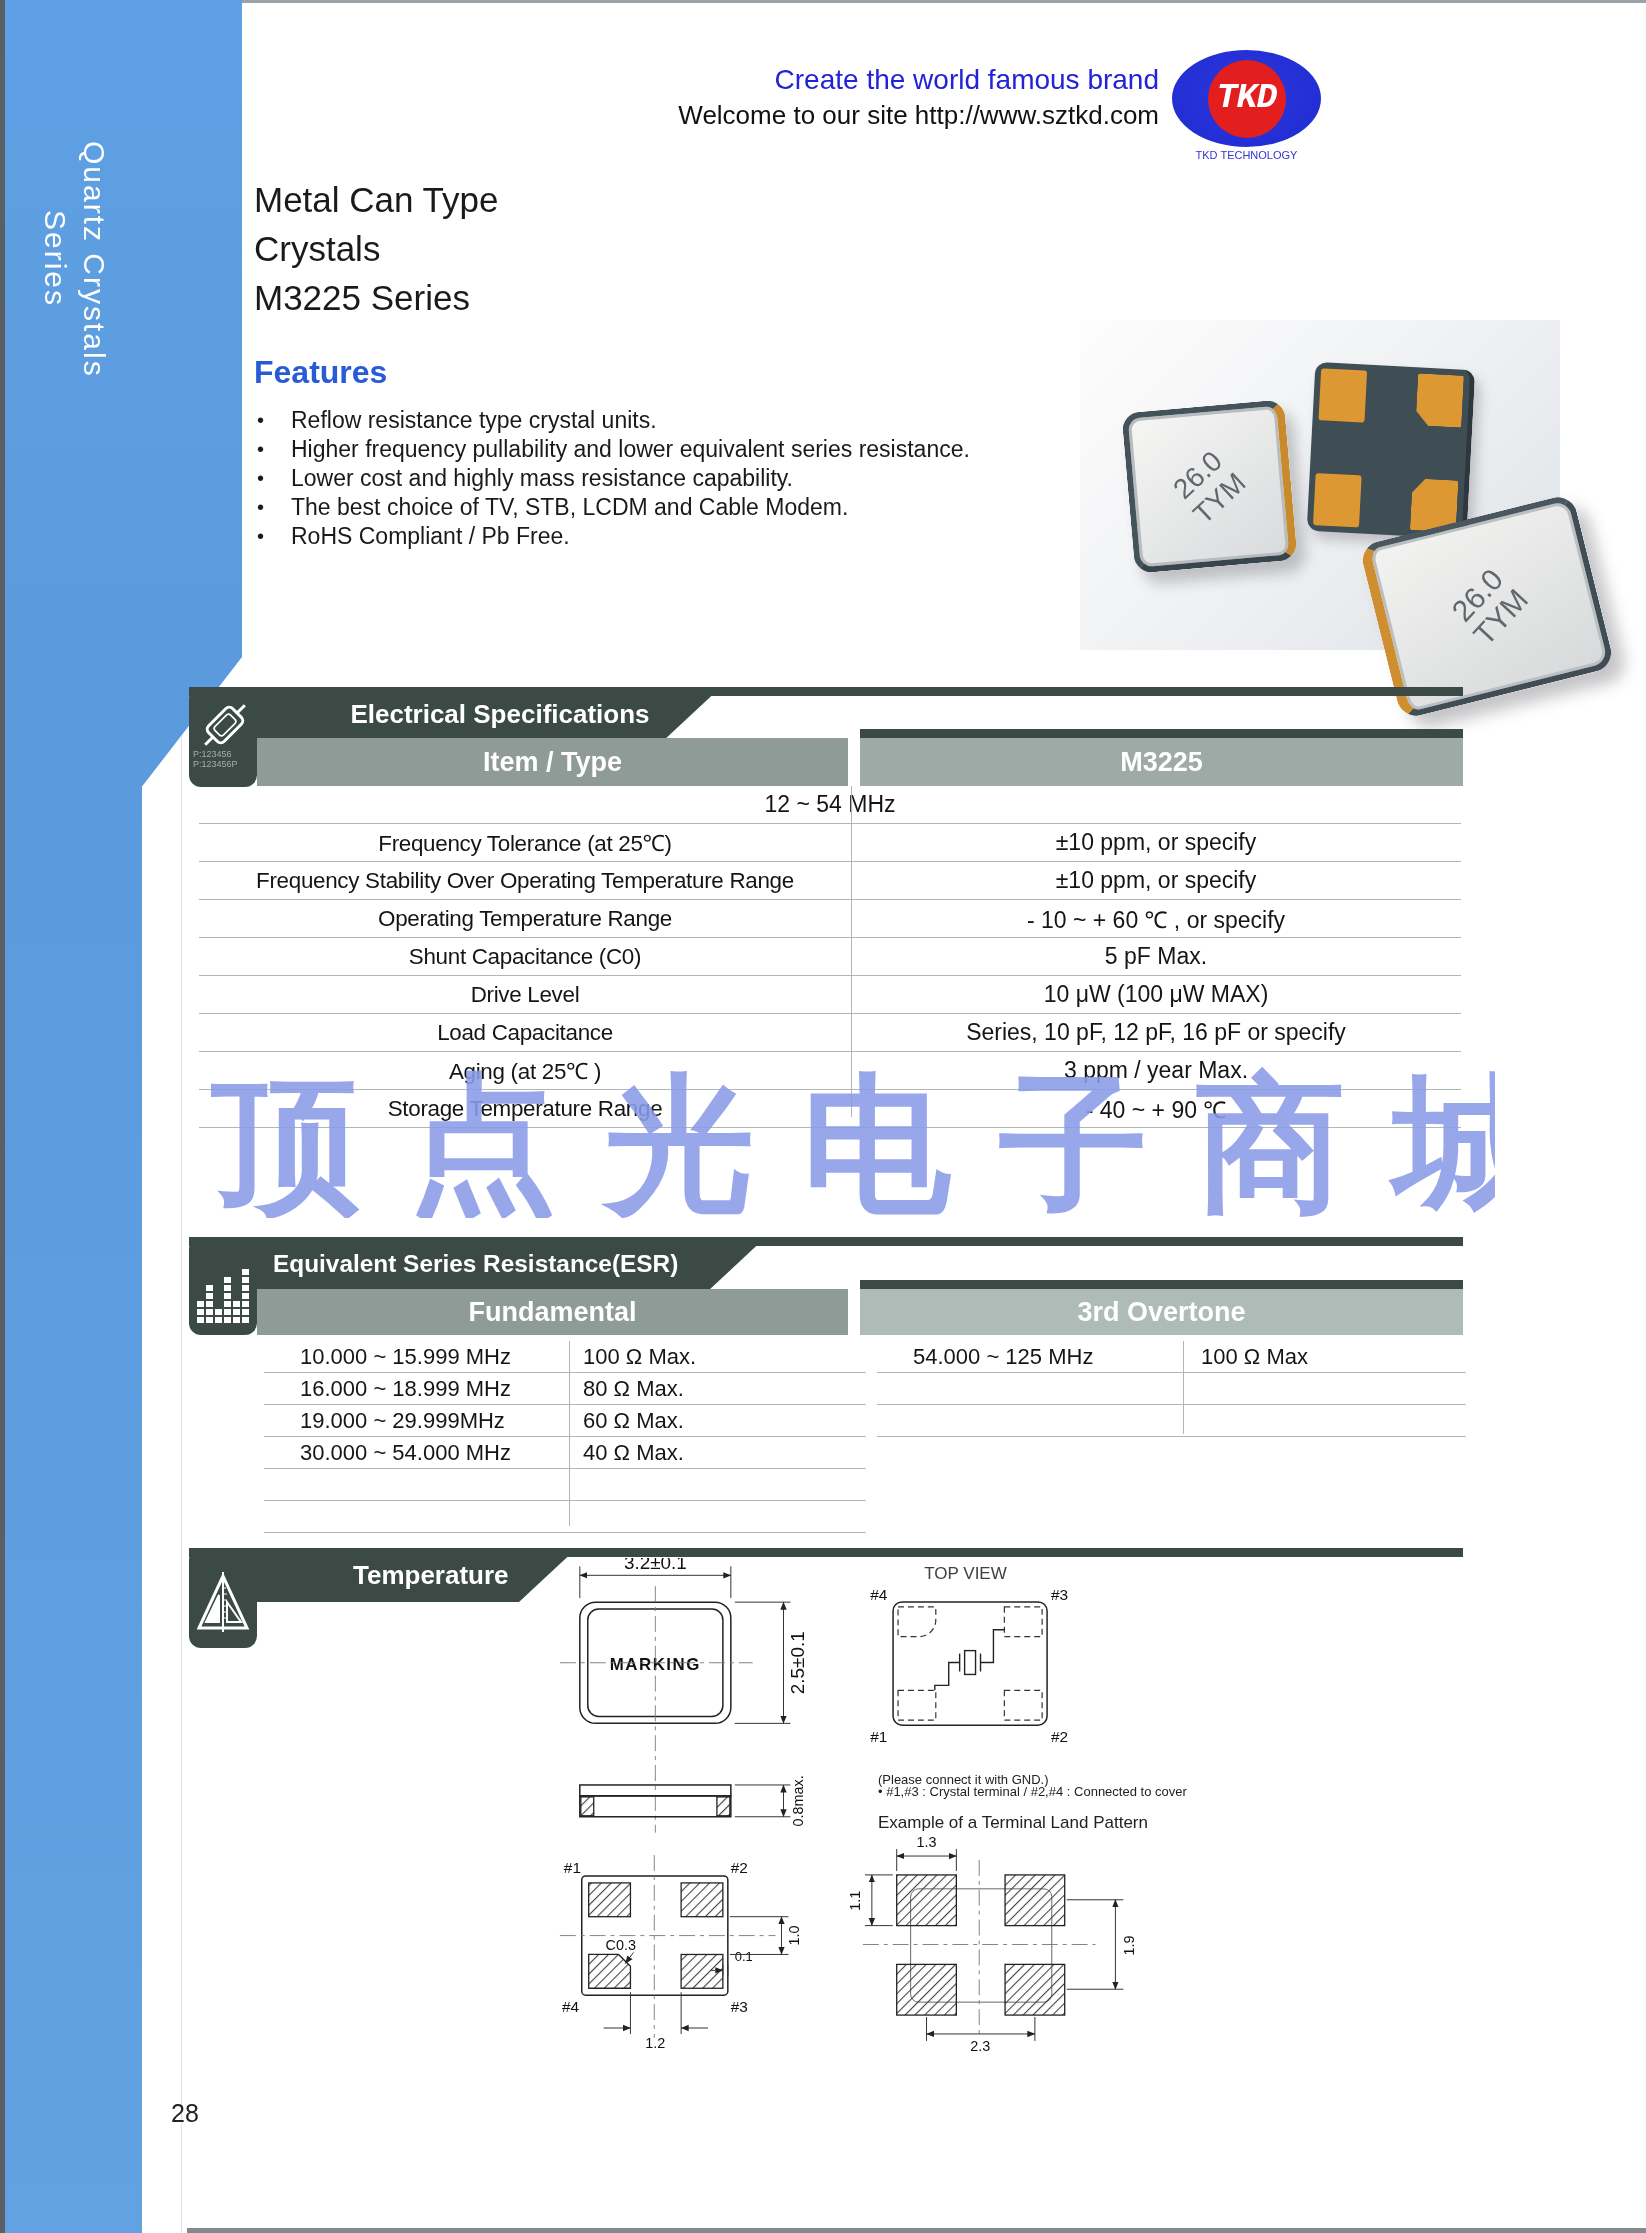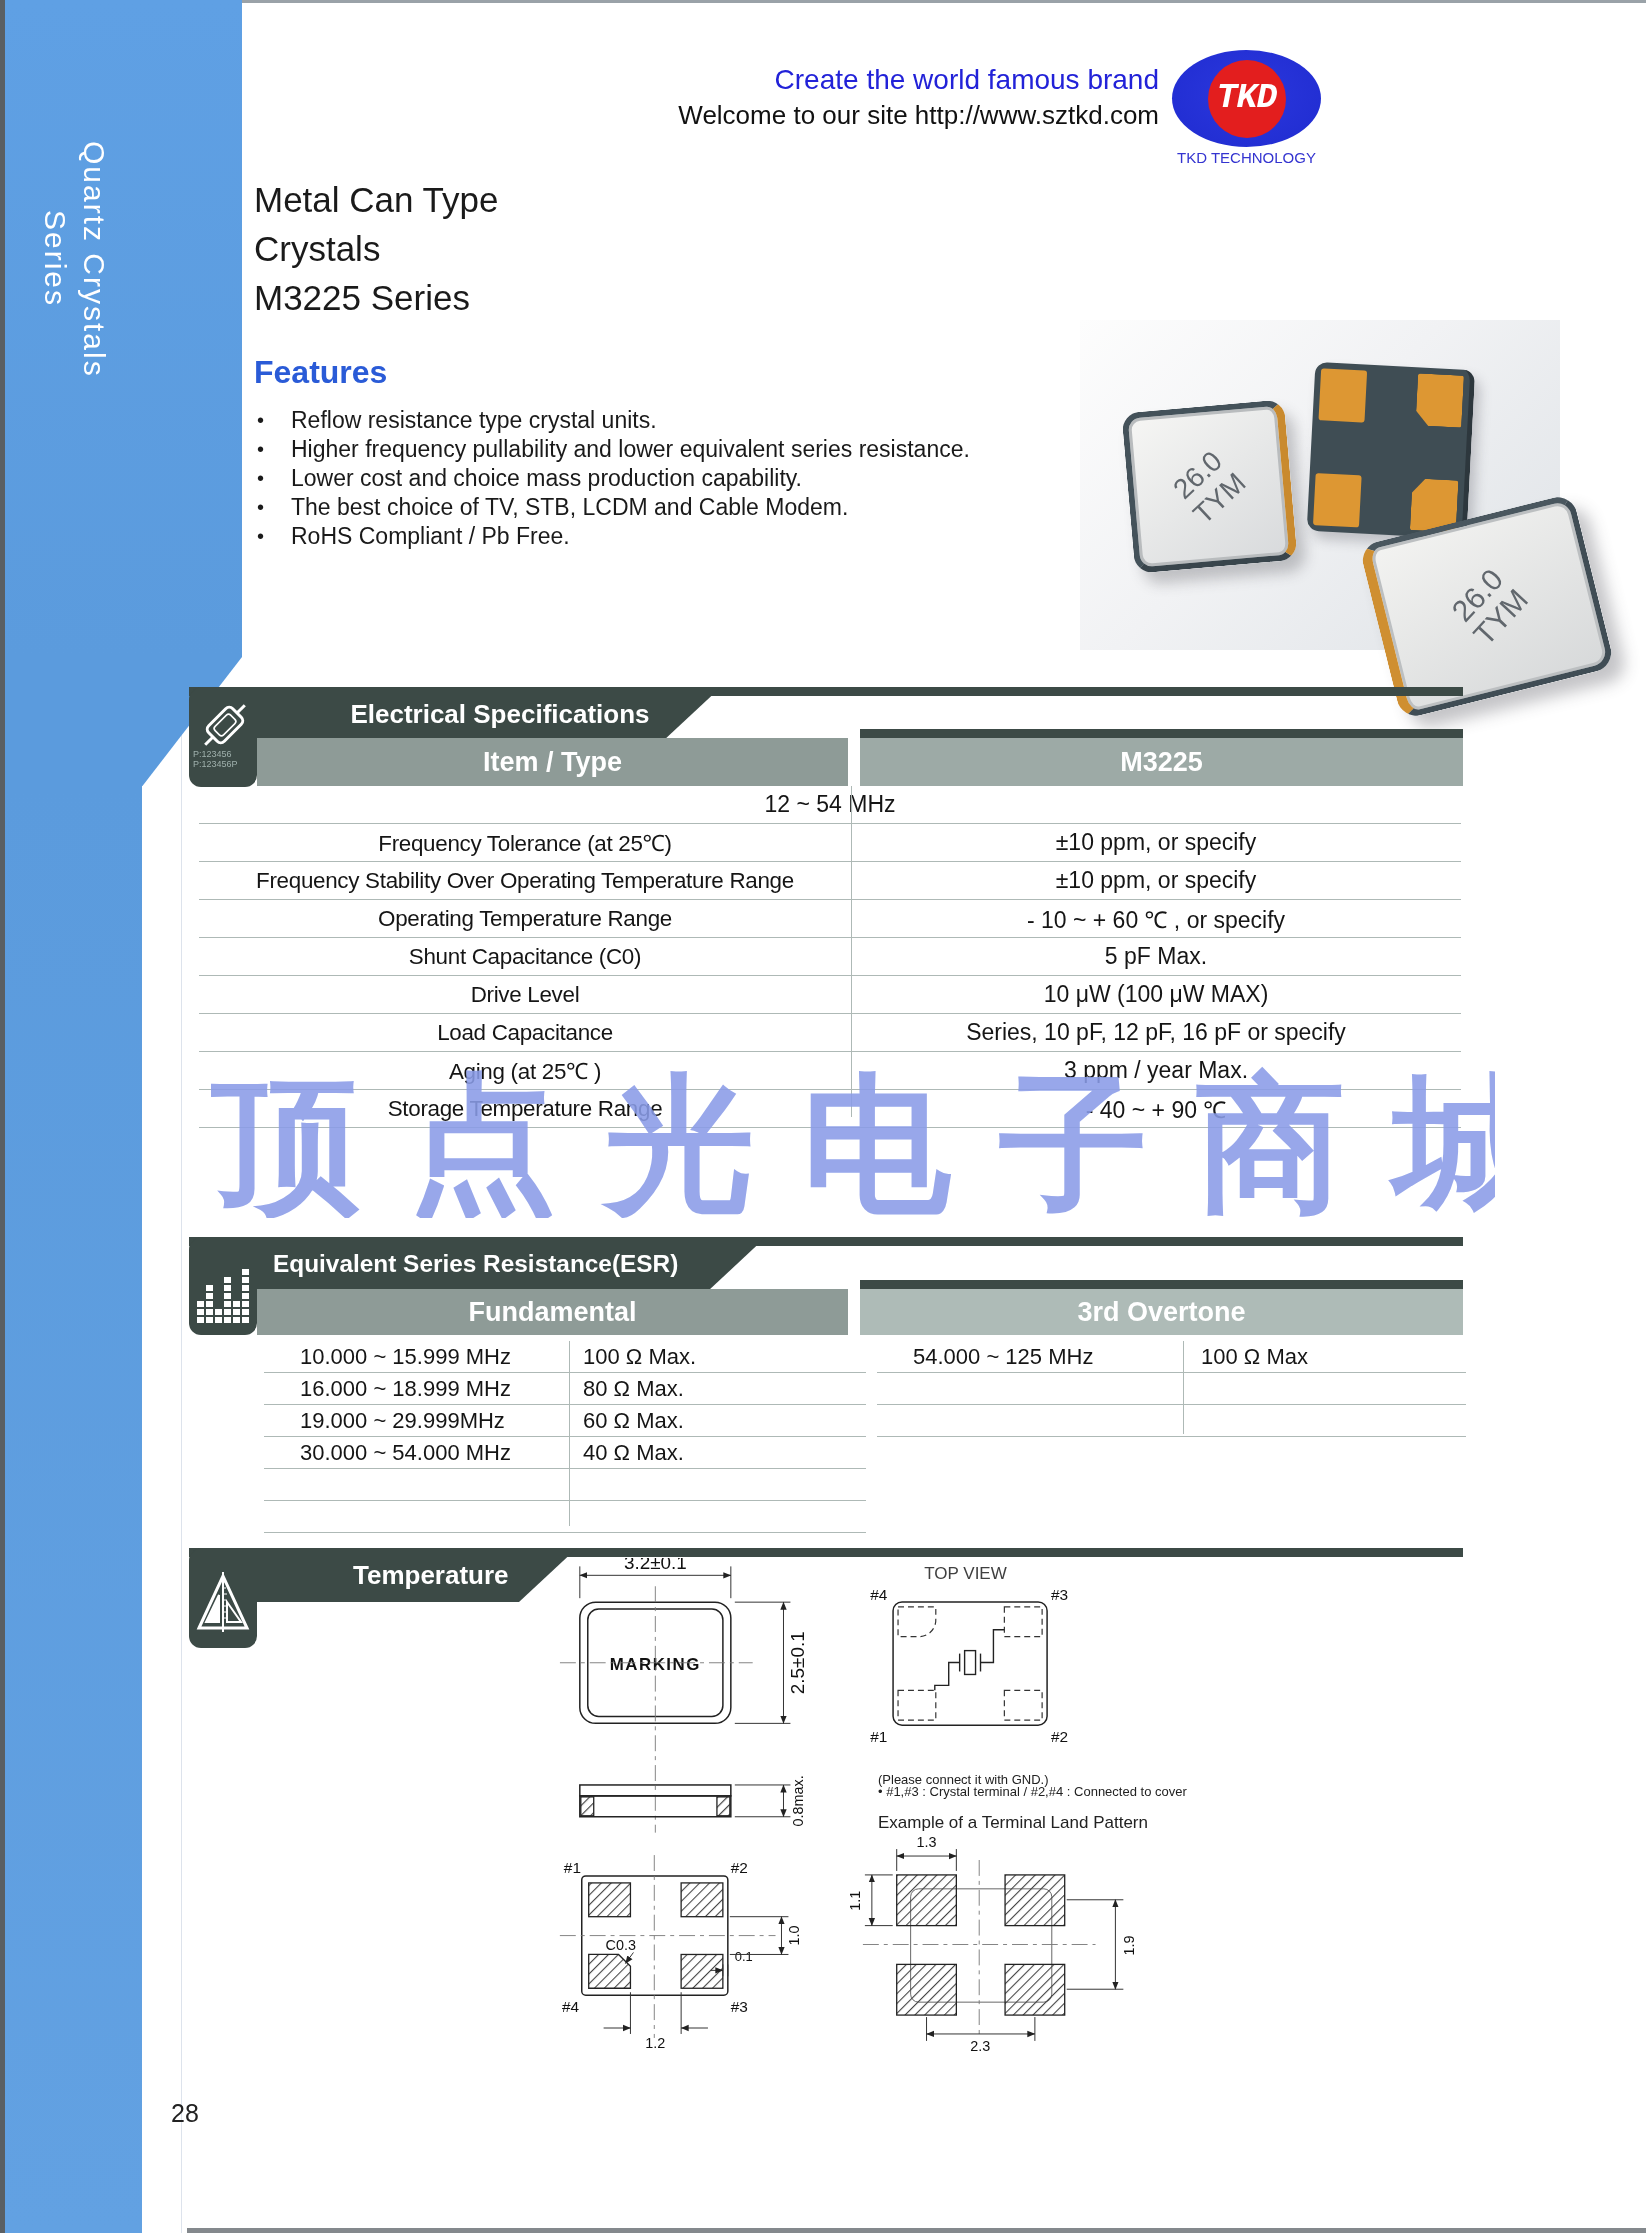--- a/index.html
+++ b/index.html
@@ -22,21 +22,21 @@
              text-align:center;color:#ffffff;font-size:30px;line-height:39px;letter-spacing:2px;}
 
   
   .slogan{left:617px;top:64px;width:542px;text-align:right;font-size:28px;color:#2222d8;}
   .welcome{left:542px;top:100px;width:617px;text-align:right;font-size:26px;color:#111;}
   .logo{left:1172px;top:50px;width:149px;height:97px;background:radial-gradient(ellipse at 50% 45%,#2b38dd,#1f2bd0);
         border-radius:50%;}
   .logo-red{position:absolute;left:36px;top:10px;width:78px;height:78px;background:#e31e1e;border-radius:50%;}
   .logo-txt{position:absolute;left:0;top:28px;width:149px;text-align:center;color:#fff;
             font-family:Liberation Mono, monospace;font-style:italic;font-weight:bold;font-size:35px;letter-spacing:-1px;}
-  .logo-caption{left:1164px;top:149px;width:165px;text-align:center;font-size:15px;color:#3434d0;}
+  .logo-caption{left:1164px;top:149px;width:165px;text-align:center;font-size:11px;color:#3434d0;}
 
   
   .doc-title{left:254px;top:175px;font-size:35px;line-height:49px;color:#1a1a1a;white-space:pre-line;}
   .feat-head{left:254px;top:354px;font-size:32px;font-weight:bold;color:#2a5bd7;}
   .feat-list{left:257px;top:406px;width:756px;}
   .feat-item{display:flex;align-items:flex-start;font-size:23px;line-height:29px;color:#1a1a1a;}
   .feat-item .bullet{width:34px;font-size:20px;}
 
   
   .photo{left:1080px;top:320px;width:480px;height:330px;
@@ -136,21 +136,21 @@
     <div class="feat-item">
         <span class="bullet">•</span>
         <span>Reflow resistance type crystal units.</span>
       </div>
     <div class="feat-item">
         <span class="bullet">•</span>
         <span>Higher frequency pullability and lower equivalent series resistance.</span>
       </div>
     <div class="feat-item">
         <span class="bullet">•</span>
-        <span>Lower cost and choice mass production capability.</span>
+        <span>Lower cost and highly mass resistance capability.</span>
       </div>
     <div class="feat-item">
         <span class="bullet">•</span>
         <span>The best choice of TV, STB, LCDM and Cable Modem.</span>
       </div>
     <div class="feat-item">
         <span class="bullet">•</span>
         <span>RoHS Compliant / Pb Free.</span>
       </div>
   </div>

